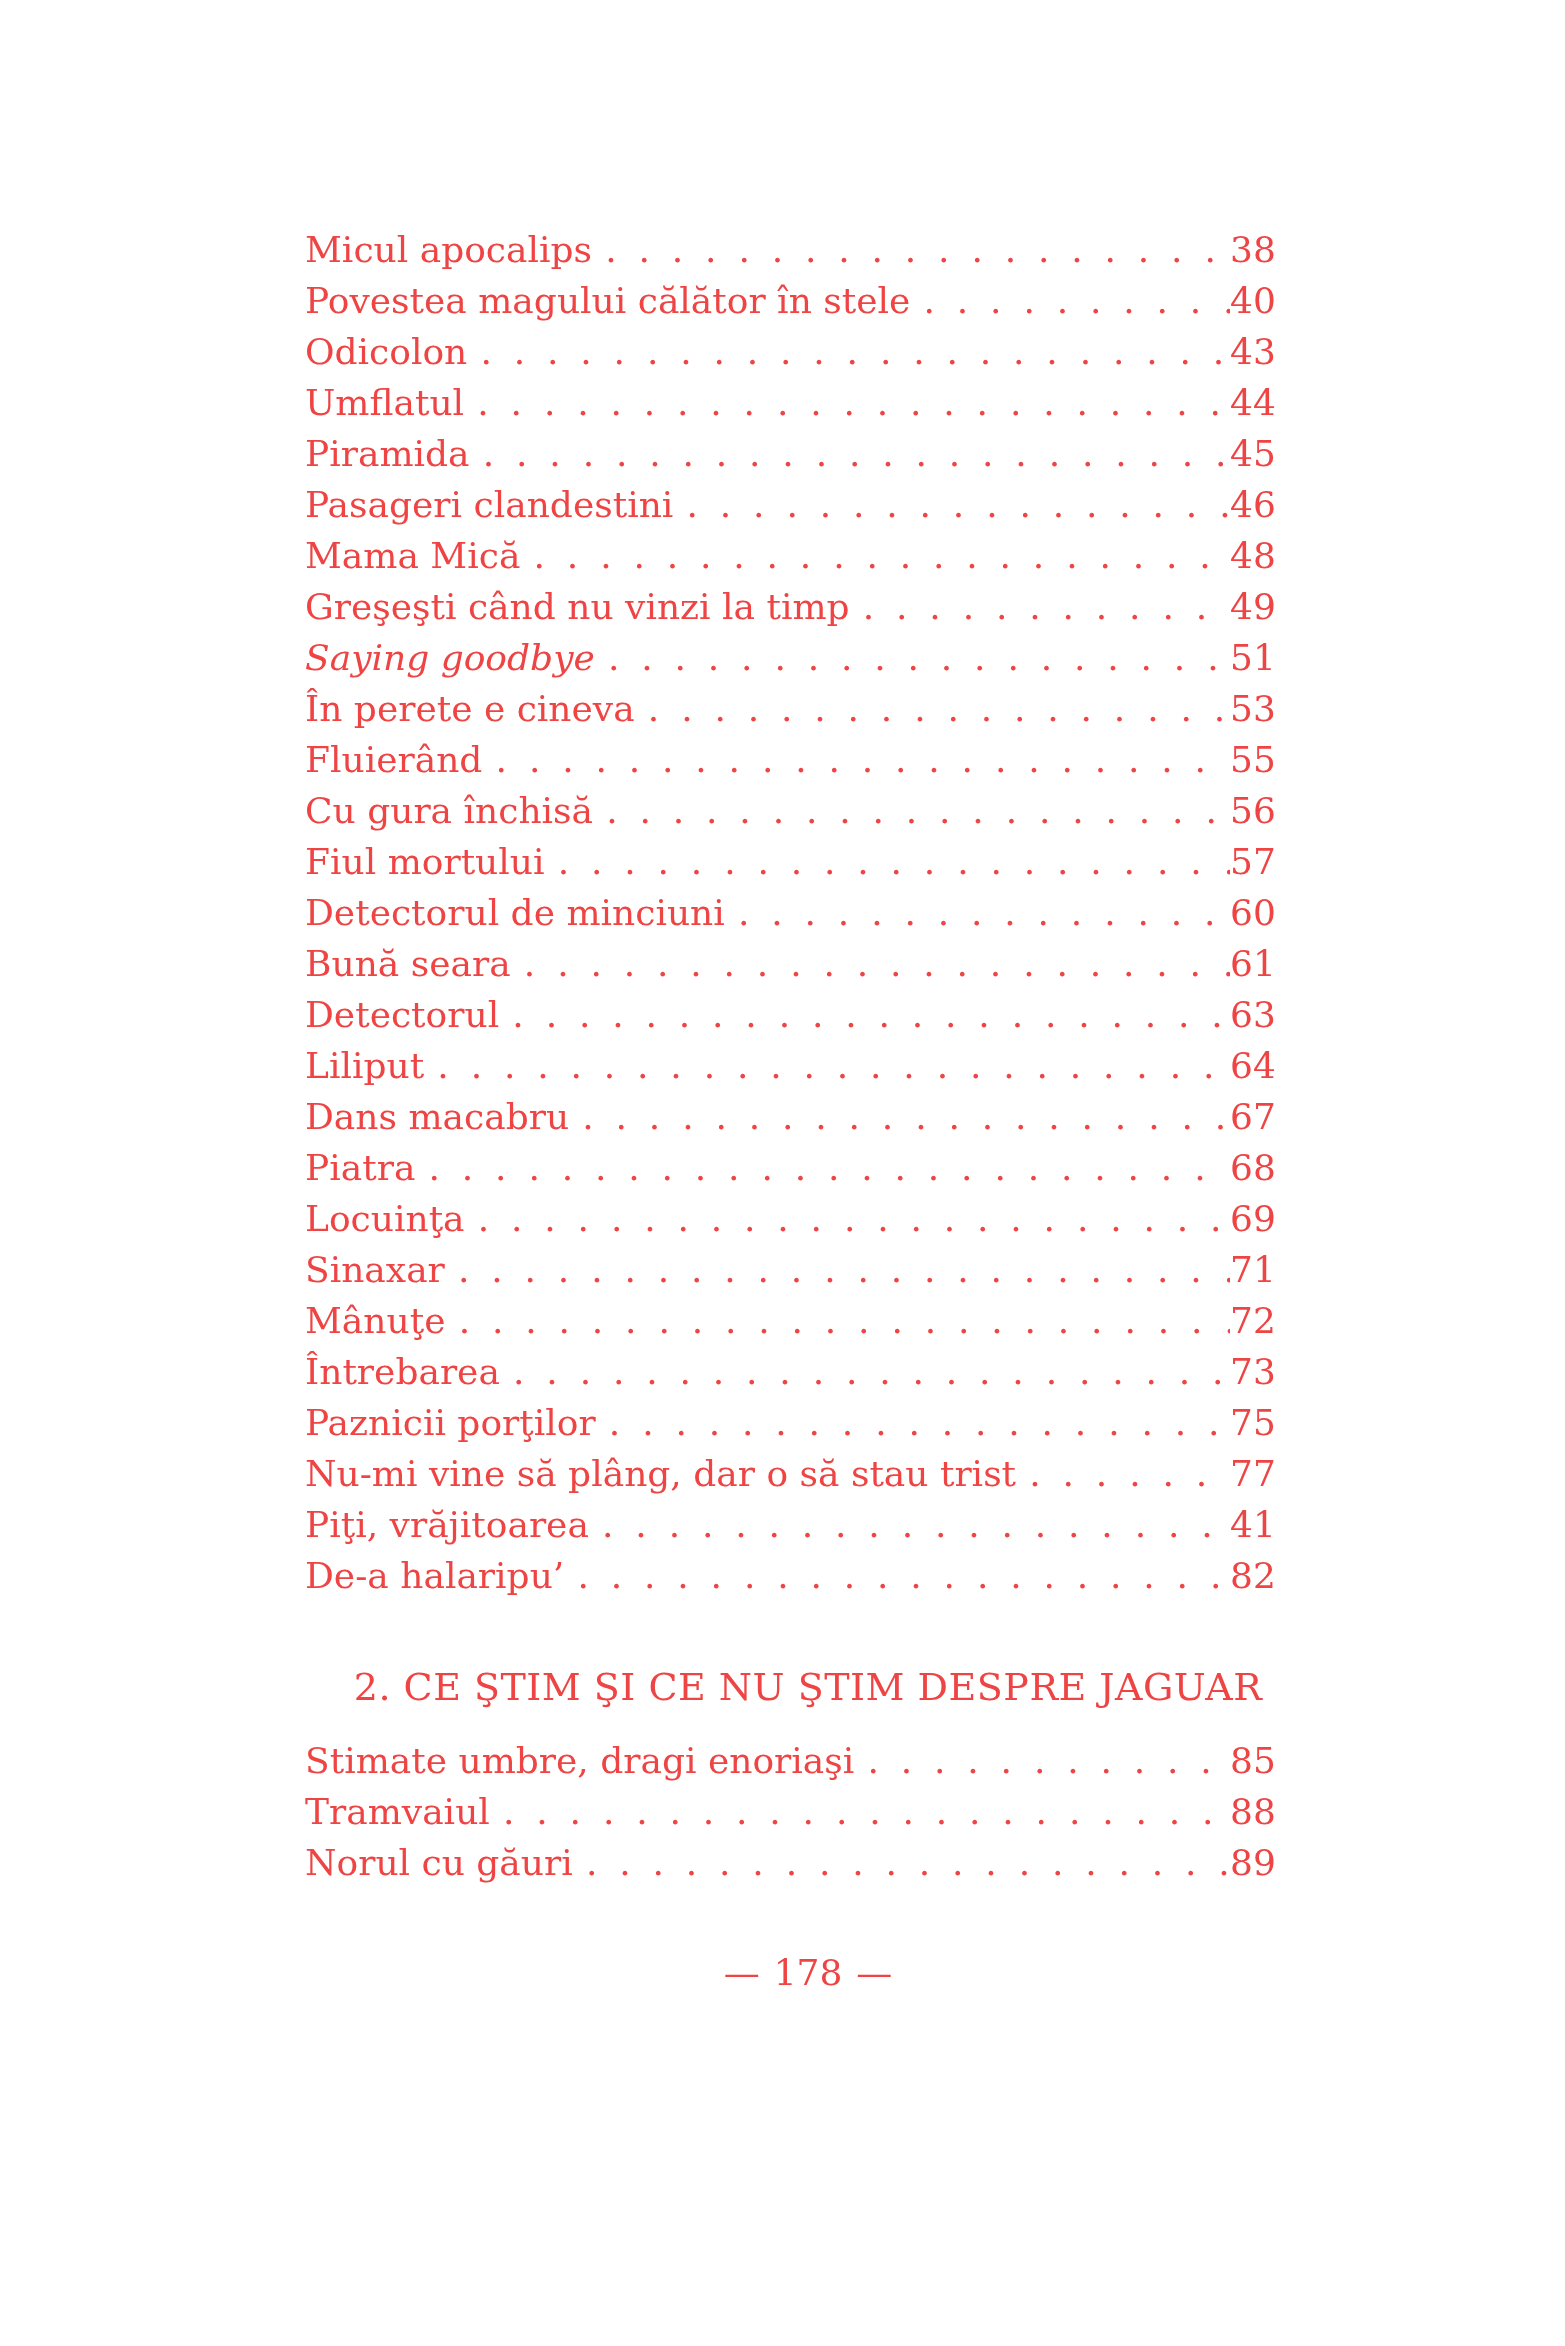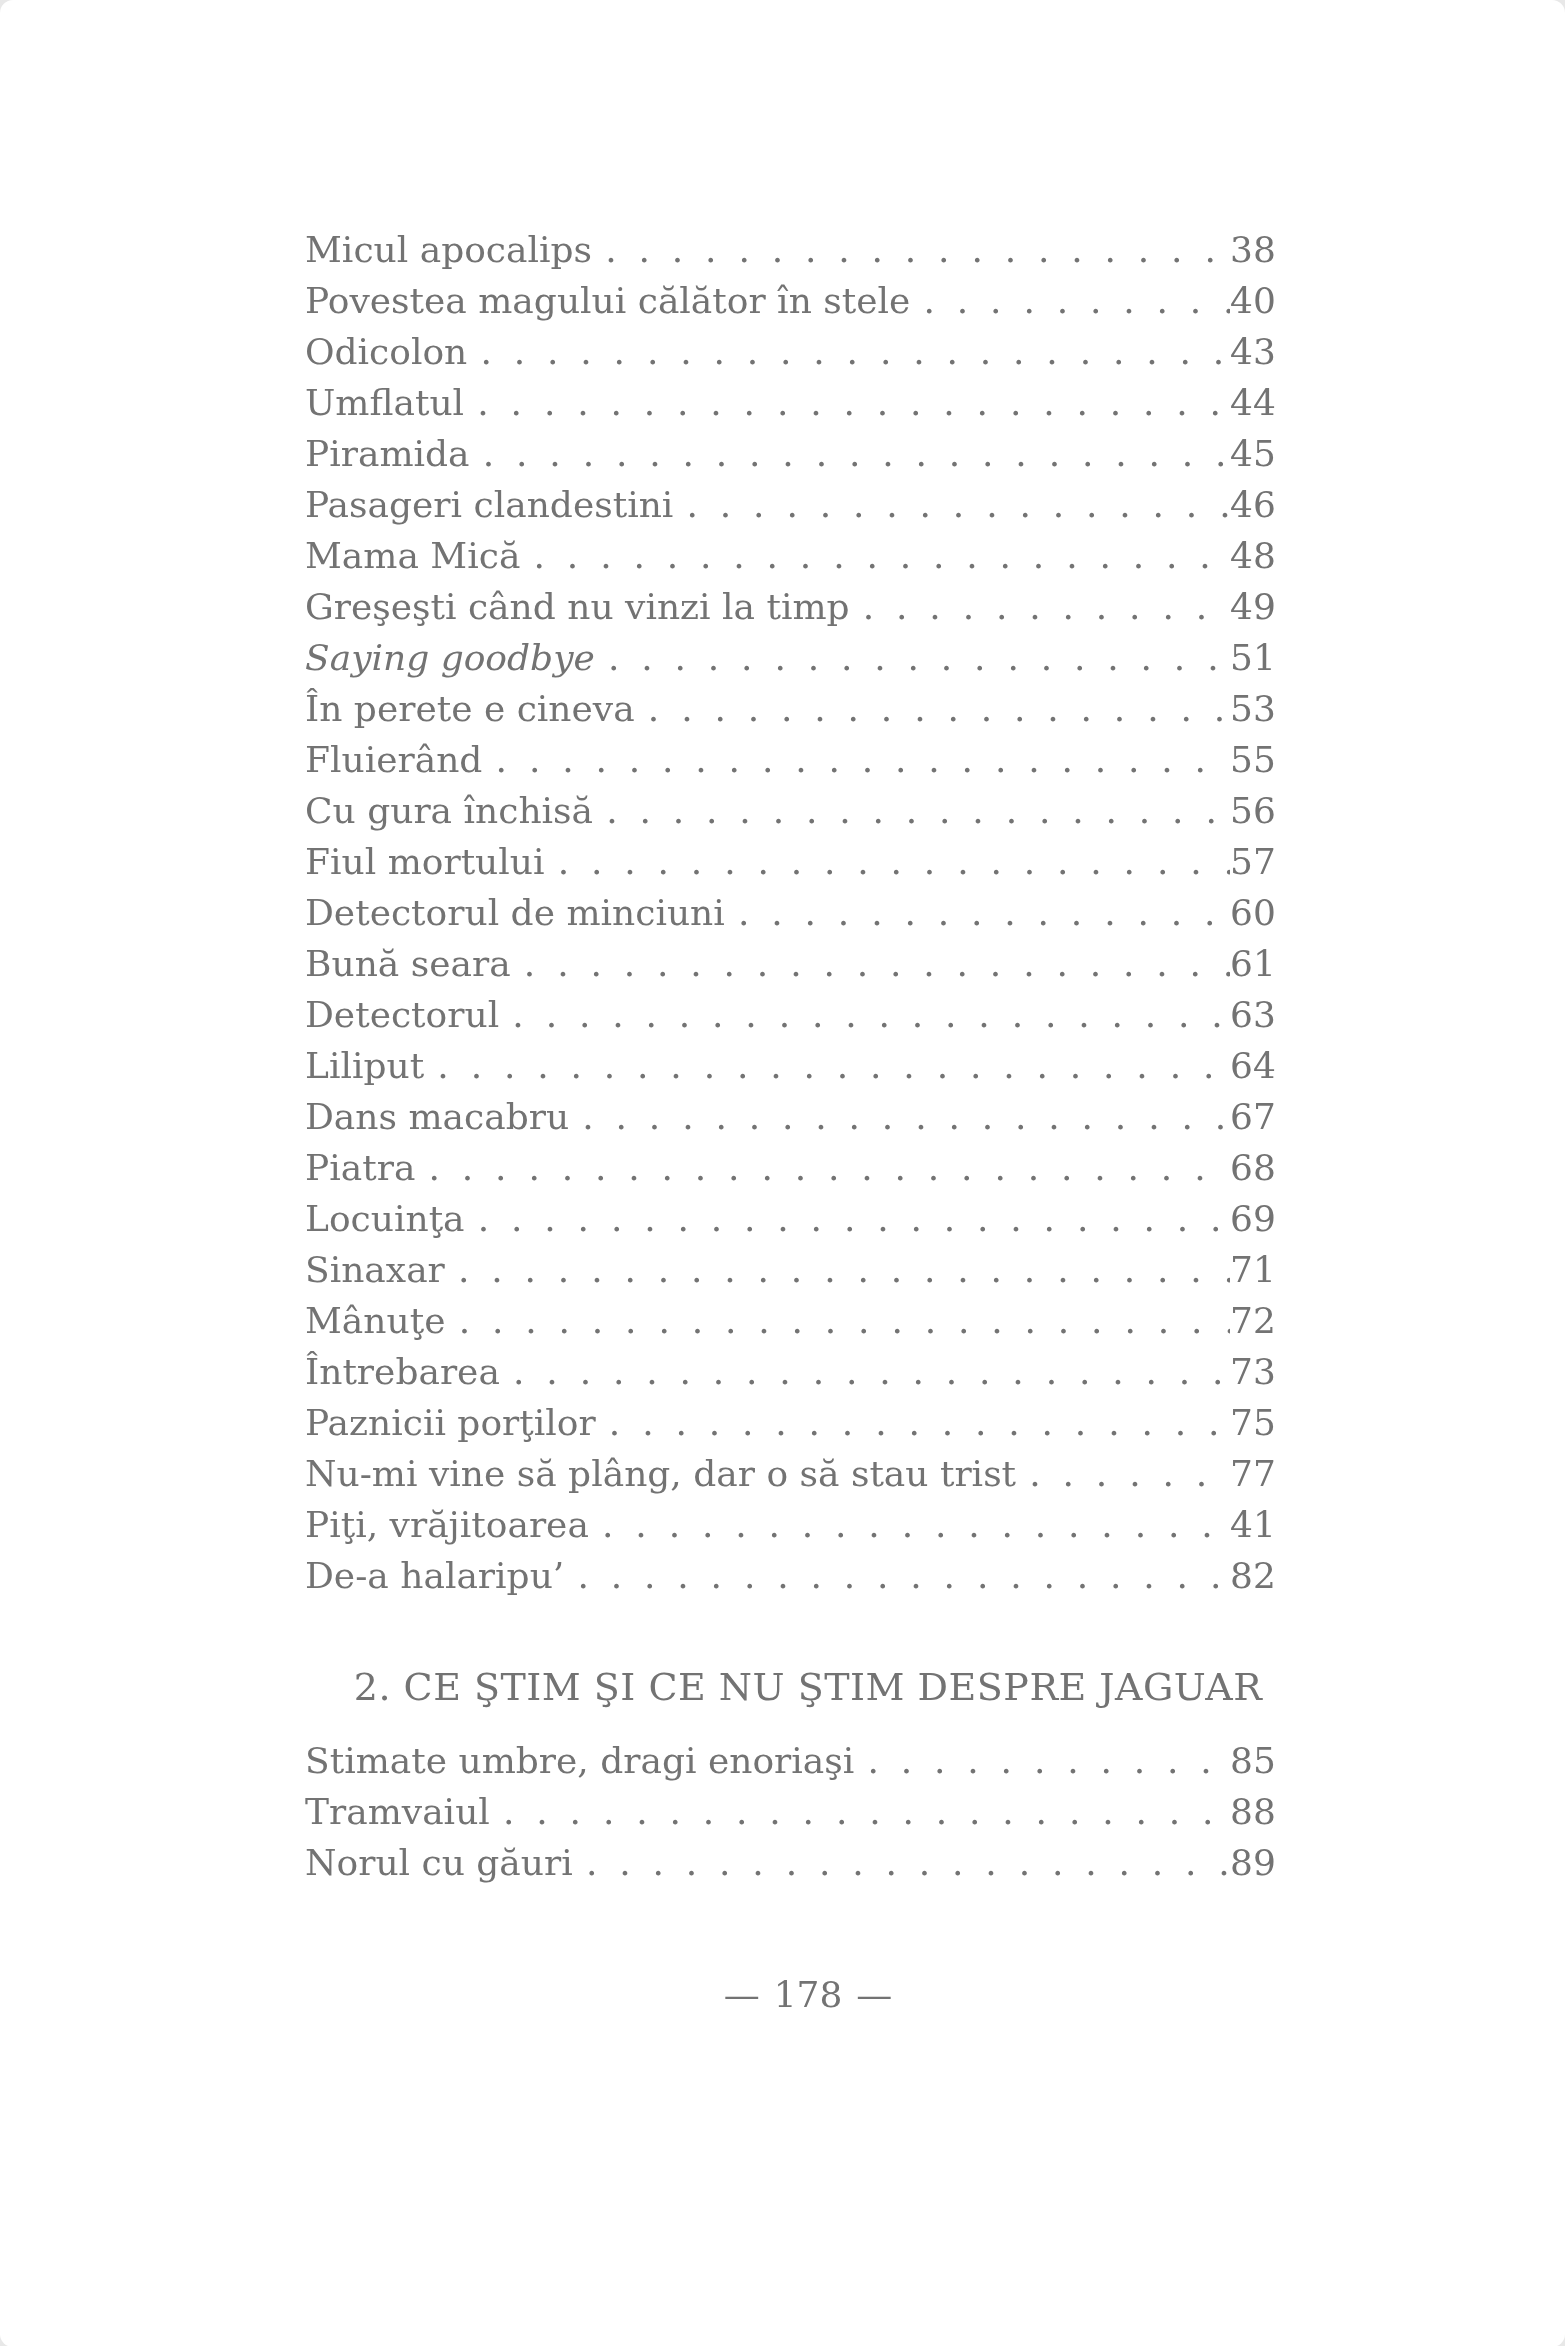--- a/index.html
+++ b/index.html
@@ -47,31 +47,31 @@
   .section-heading {
     margin-top: 61px;
     margin-bottom: 22px;
     height: 51px;
     line-height: 51px;
     font-size: 38px;
     text-align: center;
     letter-spacing: 0.5px;
   }
   .page-footer {
-    margin-top: 81px;
+    margin-top: 59px;
     text-align: center;
     font-size: 36px;
     line-height: 51px;
   }
   .page-footer .dash { padding: 0 14px; }
 </style>
 </head>
 <body>
 
-<div class="page" style="background: rgb(255, 255, 255); color: #737373; border-radius: 13px;">
+<div class="page" style="background: rgb(255, 255, 255); color: #ef4444;">
   <div class="content">
 
     <div id="toc-part1">
         <div class="toc-row">
           <span class="toc-title">Micul apocalips</span>
           <span class="toc-dots"></span>
           <span class="toc-page">38</span>
         </div>
         <div class="toc-row">
           <span class="toc-title">Povestea magului călător în stele</span>

